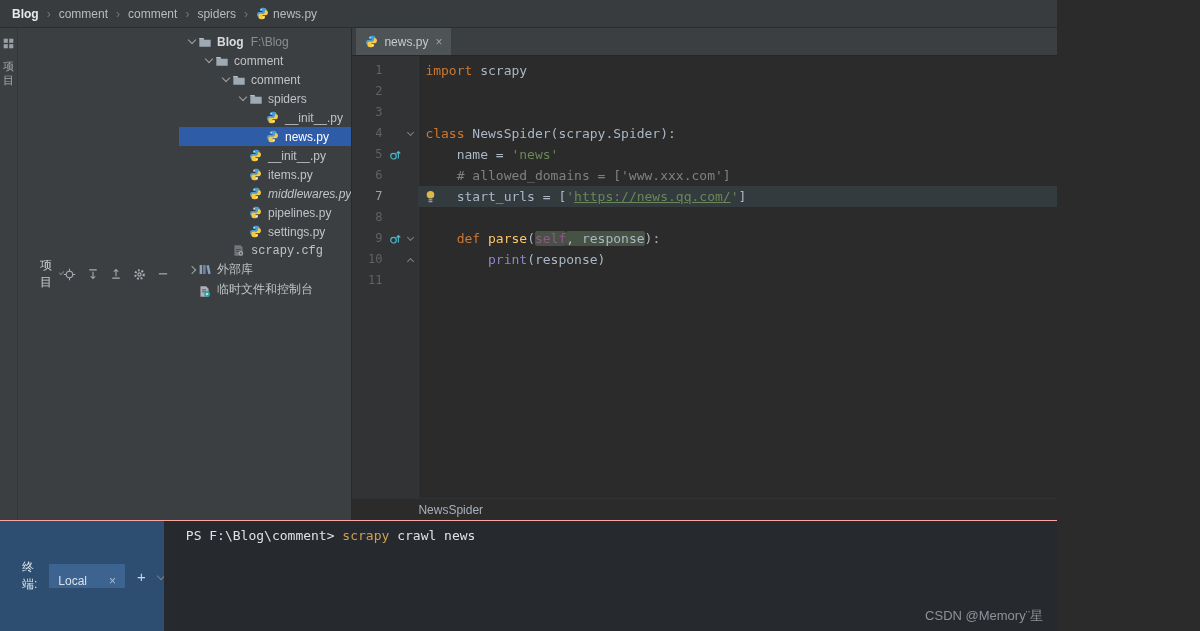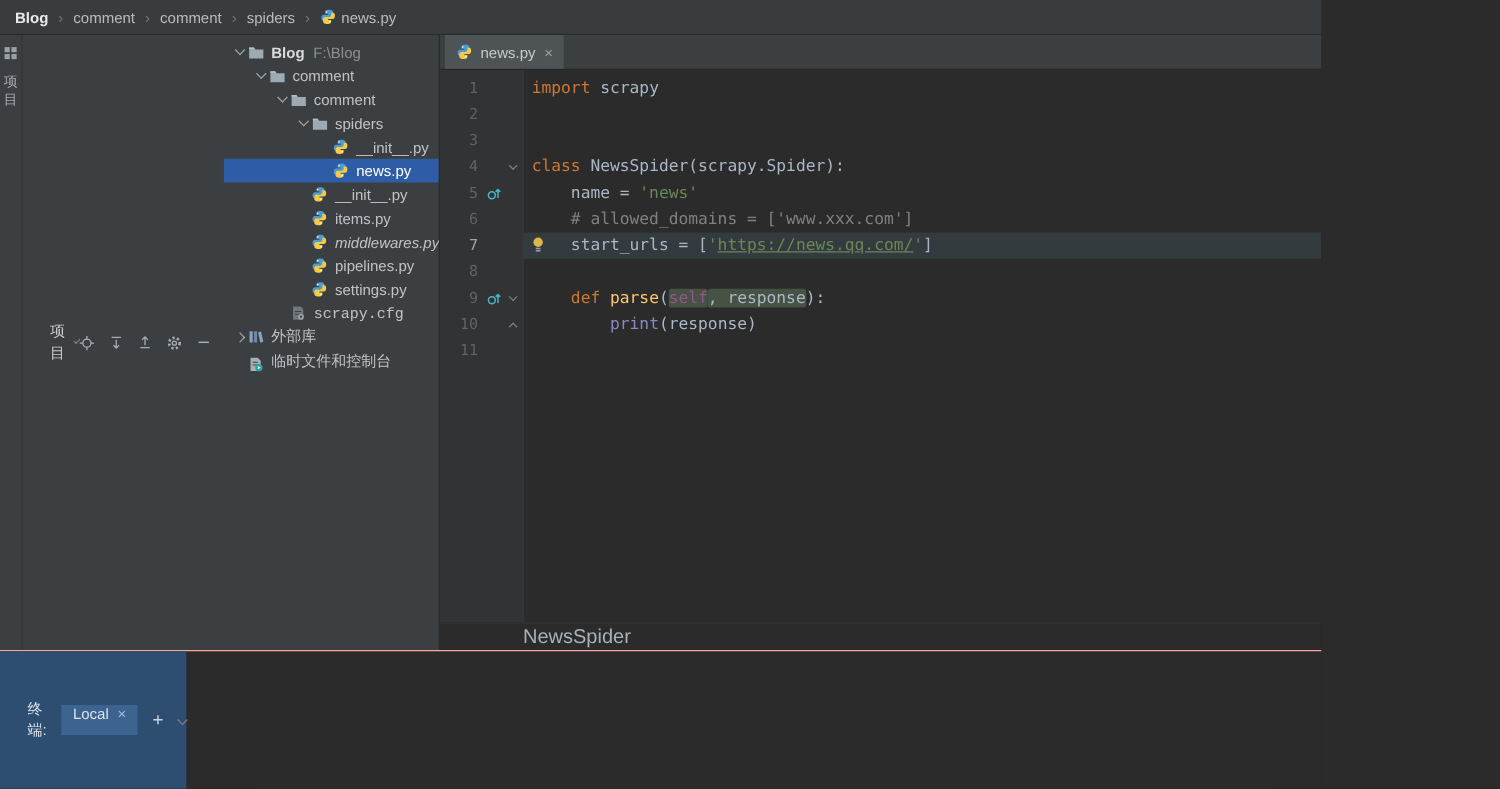--- a/index.html
+++ b/index.html
@@ -57,26 +57,26 @@
   .gic{width:17px;display:inline-flex;align-items:center;justify-content:center}
   .gfold{width:15px;display:inline-flex;align-items:center;justify-content:center}
   .ctext{flex:1;padding-left:7px;position:relative;white-space:pre;color:var(--pl)}
   .code-line.current .ctext{background:var(--current-line)}
   .code-line.current .ln{color:var(--ln-active)}
   .bulb{position:absolute;left:7px;top:3px}
   .tk-kw{color:var(--kw)} .tk-pl{color:var(--pl)} .tk-str{color:var(--str)}
   .tk-cm{color:var(--cm)} .tk-fn{color:var(--fn)} .tk-self{color:var(--self)}
   .tk-bi{color:var(--bi)} .tk-lnk{color:var(--lnk);text-decoration:underline}
   .hlp{background:var(--param-hl);border-radius:2px}
-  .ed-crumb{flex:0 0 22px;display:flex;align-items:center;padding-left:66px;font-size:16px;color:#a8b0b8;border-top:1px solid #303335;background:var(--bg-editor)}
+  .ed-crumb{flex:0 0 22px;display:flex;align-items:center;padding-left:66px;font-size:12px;color:#a8b0b8;border-top:1px solid #303335;background:var(--bg-editor)}
 
   
   .terminal{flex:0 0 111px;display:flex;flex-direction:row;border-top:1px solid #fca5a5}
   .term-head{flex:0 0 24px;background:var(--term-header);display:flex;align-items:center;font-size:12px;color:#dbe2e9;padding-left:22px;gap:12px}
-  .term-tab{display:flex;align-items:flex-start;gap:7px;background:var(--term-tab);height:24px;padding:0 9px;cursor:default}
+  .term-tab{display:flex;align-items:flex-end;gap:22px;background:var(--term-tab);height:24px;padding:0 9px;cursor:default}
   .t-close{color:#aabdd0;font-size:12px}
   .term-plus{font-size:15px;color:#ccd6e1;cursor:default}
   .term-dd{display:inline-flex;padding-top:2px;cursor:default}
   .term-body{flex:1;background:var(--term-bg);position:relative;font-family:"DejaVu Sans Mono","Liberation Mono",monospace;font-size:13px;padding:7px 0 0 22px}
   .tm-text{color:var(--term-text)} .tm-cmd{color:var(--term-cmd)}
   .watermark{position:absolute;right:14px;bottom:6px;font-size:13px;color:var(--watermark);font-family:"Liberation Sans",sans-serif}
 </style>
 </head>
 <body>
 
@@ -476,15 +476,21 @@
       <span>终端:</span>
       <span class="term-tab">
         <span>Local</span>
         <span class="t-close">×</span>
       </span>
       <span class="term-plus">+</span>
       <span class="term-dd">
           <i class="cv down dim"></i>
         </span>
     </div>
+    <div class="term-body">
+      <div id="term-lines">
+          <div class="term-line"><span class="tm-text">PS F:\Blog\comment&gt; </span><span class="tm-cmd">scrapy</span><span class="tm-text"> crawl news</span></div>
+        </div>
+      <div class="watermark">CSDN @Memory¨星</div>
+    </div>
   </div>
 
 </div>
 
 </body></html>

